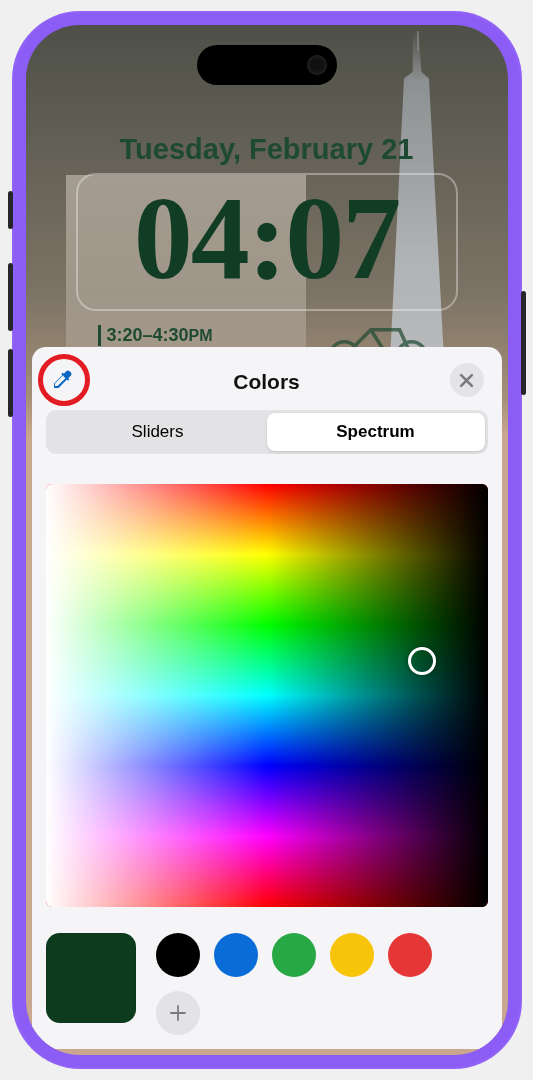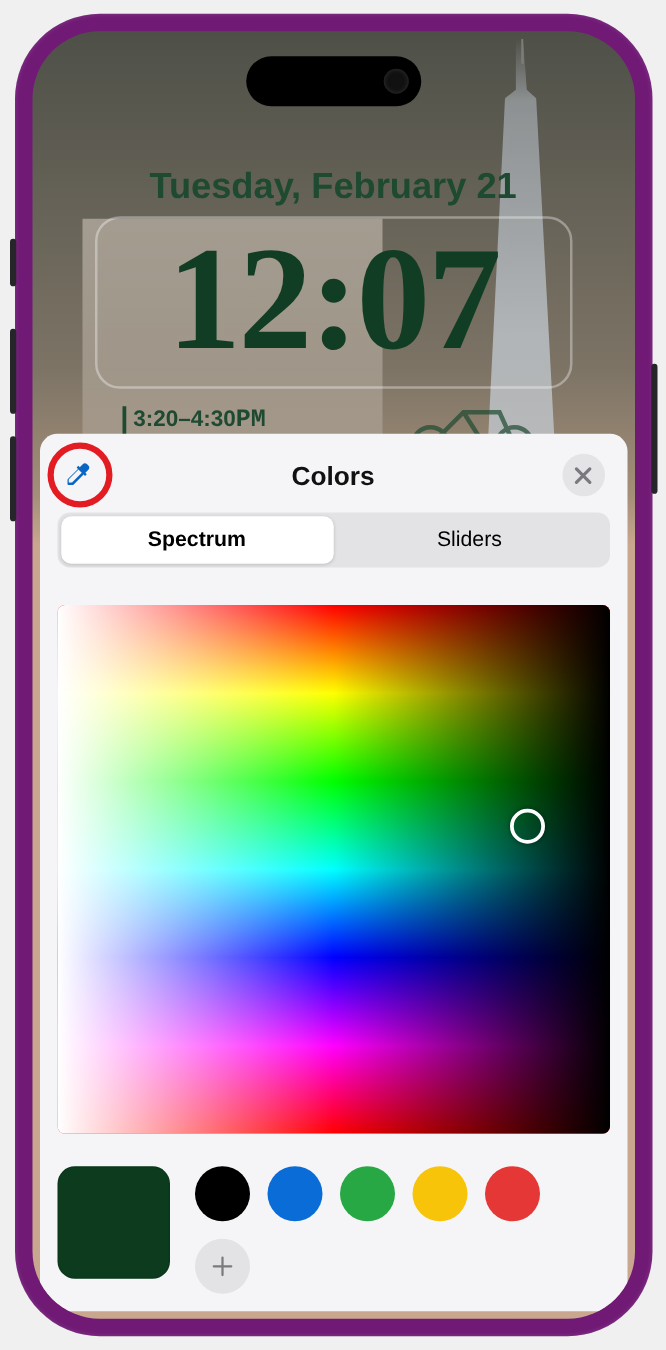--- a/index.html
+++ b/index.html
@@ -4,21 +4,21 @@
   <style>
     * { box-sizing: border-box; margin: 0; padding: 0; }
     body {
       width: 533px; height: 1080px;
       background: #f0f0f0;
       display: flex; align-items: center; justify-content: center;
       font-family: -apple-system, BlinkMacSystemFont, "Segoe UI", Helvetica, Arial, sans-serif;
     }
     .phone-frame {
       width: 510px; height: 1058px;
-      background: #701a75;
+      background: #8b5cf6;
       border-radius: 68px;
       padding: 14px;
       position: relative;
       box-shadow: inset 0 0 4px rgba(255,255,255,0.15);
     }
     .side-btn { position: absolute; background:#26262a; border-radius:3px; }
     .side-btn.l1{ left:-4px; top:180px; width:5px; height:38px; }
     .side-btn.l2{ left:-4px; top:252px; width:5px; height:68px; }
     .side-btn.l3{ left:-4px; top:338px; width:5px; height:68px; }
     .side-btn.r1{ right:-4px; top:280px; width:5px; height:104px; }
@@ -56,21 +56,21 @@
       text-align:center;
       font-family: "Times New Roman", Georgia, serif;
       font-size:118px; font-weight:700; letter-spacing:-2px;
       color:#113d24; line-height:.95;
     }
     .ls-sub{
       position:absolute; top:300px; left:72px;
       font-size:18px; font-weight:600; color:#1e4a31;
       border-left:3px solid #1e4a31; padding-left:6px;
     }
-    .ls-sub small{ font-size:20px;font-family:Liberation Mono, monospace;}
+    .ls-sub small{ font-size:16px;}
     .bike{position:absolute; top:288px; right:70px; color:#1e4a31; opacity:.7;}
     .bike svg{width:120px;height:60px;}
     .sheet{
       position:absolute; left:6px; right:6px; bottom:6px; top:322px;
       background:#f5f5f7; border-radius:14px;
       display:flex; flex-direction:column;
       padding:14px;
     }
     .sheet-header{ position:relative; height:44px; display:flex; align-items:center; justify-content:center;}
     .sheet-title{ font-size:21px; font-weight:600; color:#111;}
@@ -111,21 +111,21 @@
   <div class="side-btn l3"></div>
   <div class="side-btn r1"></div>
 
   <div class="screen">
     <div class="island"></div>
     <div class="tower"></div>
     <div class="building"></div>
 
     <div class="ls-date">Tuesday, February 21</div>
     <div class="ls-time-wrap">
-      <div class="ls-time">12:07</div>
+      <div class="ls-time">04:07</div>
     </div>
     <div class="ls-sub">
       <span>3:20–4:30</span><small>PM</small>
     </div>
     <div class="bike">
       <svg viewBox="0 0 100 50" fill="none" stroke="currentColor" stroke-width="3">
         <circle cx="22" cy="36" r="12"></circle>
           <circle cx="78" cy="36" r="12"></circle>
         <path d="M22 36 L44 14 L68 14 L78 36 M44 14 L58 36"></path>
       </svg>
@@ -141,22 +141,22 @@
         </div>
         <div class="sheet-title">Colors</div>
         <div class="close-btn">
           <svg width="15" height="15" viewBox="0 0 14 14" stroke="currentColor" stroke-width="2.4" stroke-linecap="round">
             <path d="M2 2 L12 12 M12 2 L2 12"></path>
           </svg>
         </div>
       </div>
 
       <div class="segmented">
+        <div class="seg">Sliders</div>
         <div class="seg active">Spectrum</div>
-        <div class="seg">Sliders</div>
       </div>
 
       <div class="spectrum-wrap">
         <div class="spectrum-hue"></div>
         <div class="spectrum-white"></div>
         <div class="spectrum-black"></div>
         <div class="spectrum-cursor"></div>
       </div>
 
       <div class="swatches">

